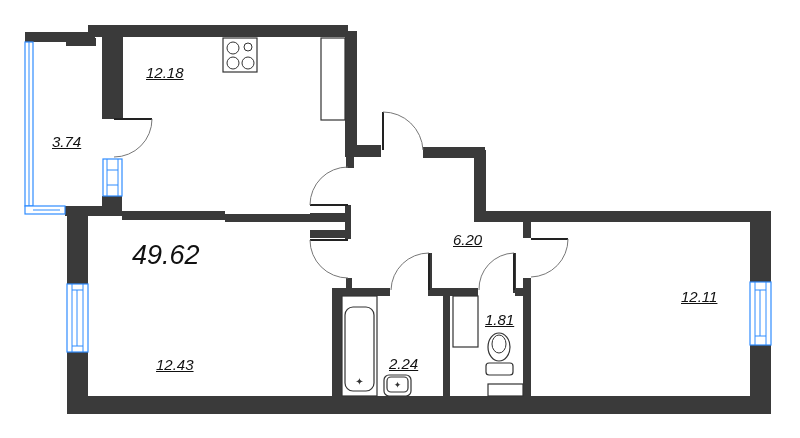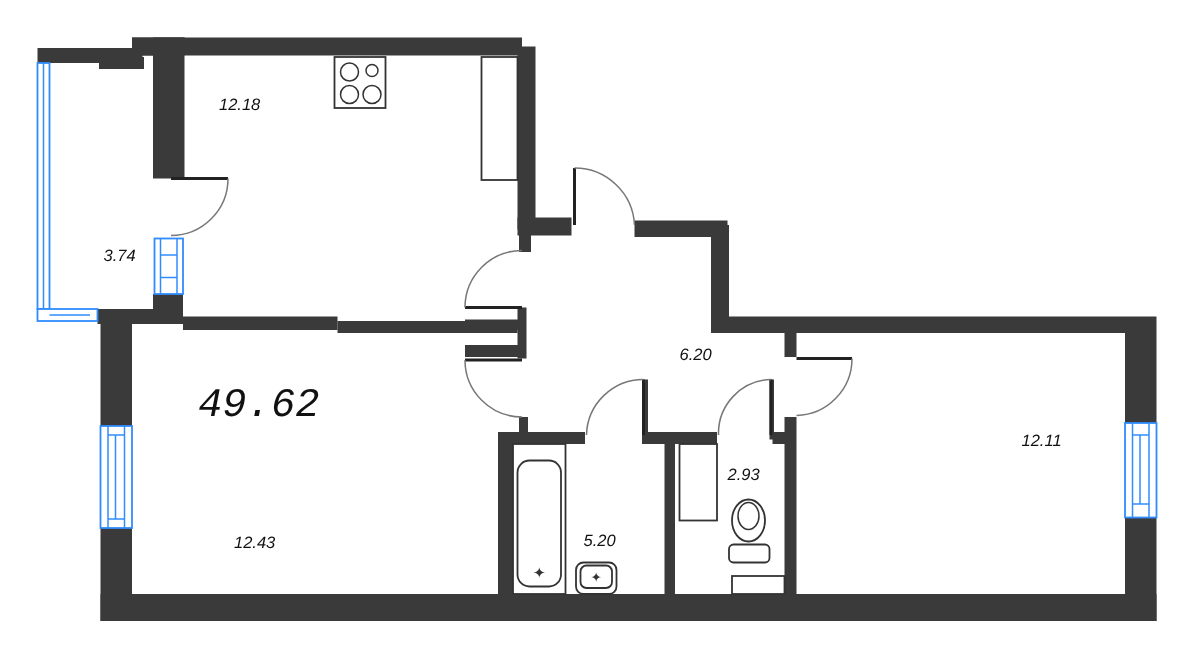--- a/index.html
+++ b/index.html
@@ -6,21 +6,21 @@
   body { width: 800px; height: 438px; overflow: hidden; position: relative; font-family: "Liberation Sans", sans-serif; }
   #plan { position: absolute; left: 0; top: 0; width: 800px; height: 438px; }
   .wall { fill: #3a3a3a; }
   .win { fill: #ffffff; stroke: #2f8cff; stroke-width: 1.2; }
   .win-line { stroke: #2f8cff; stroke-width: 1; fill: none; }
   .door-arc { fill: none; stroke: #777777; stroke-width: 1; }
   .door-leaf { stroke: #222222; stroke-width: 2; }
   .fix { fill: #ffffff; stroke: #333333; stroke-width: 1.2; }
   .fix-thin { fill: none; stroke: #333333; stroke-width: 1; }
   .label { position: absolute; font-style: italic; color: #111111; white-space: nowrap; }
-  .label-sm { font-size: 11px; }
+  .label-sm { font-size: 15px; text-decoration: underline; }
   .label-total { font-size: 27px; }
 </style>
 </head>
 <body>
 
 <svg id="plan" viewBox="0 0 800 438" xmlns="http://www.w3.org/2000/svg">
 
   <g>
 
     <rect class="wall" x="25" y="32" width="70" height="10"></rect>
@@ -172,19 +172,19 @@
     <g>
       <ellipse class="fix" cx="499" cy="347" rx="11" ry="14"></ellipse>
       <ellipse class="fix-thin" cx="499" cy="344" rx="7" ry="9"></ellipse>
       <rect class="fix" x="486" y="363" width="27" height="12" rx="3" ry="3"></rect>
     </g>
     <rect class="fix" x="488" y="384" width="35" height="12"></rect>
   </g>
 </svg>
 
 <div class="label label-sm" style="left:146px; top:64px;">12.18</div>
-<div class="label label-sm" style="left:52px; top:165px;margin-left:17px;">3.74</div>
+<div class="label label-sm" style="left:52px; top:133px;">3.74</div>
 <div class="label label-sm" style="left:431px; top:231px;margin-left:22px;">6.20</div>
-<div class="label label-total" style="left:132px; top:256px;font-family:Liberation Mono, monospace;">49.62</div>
+<div class="label label-total" style="left:132px; top:240px;">49.62</div>
 <div class="label label-sm" style="left:156px; top:356px;">12.43</div>
-<div class="label label-sm" style="left:389px; top:355px;">5.20</div>
-<div class="label label-sm" style="left:485px; top:311px;">2.93</div>
+<div class="label label-sm" style="left:389px; top:355px;">2.24</div>
+<div class="label label-sm" style="left:485px; top:311px;">1.81</div>
 <div class="label label-sm" style="left:681px; top:288px;">12.11</div>
 
 </body></html>

